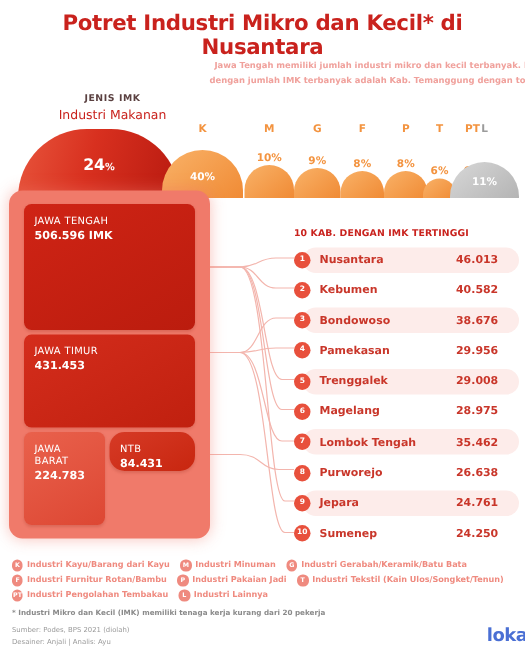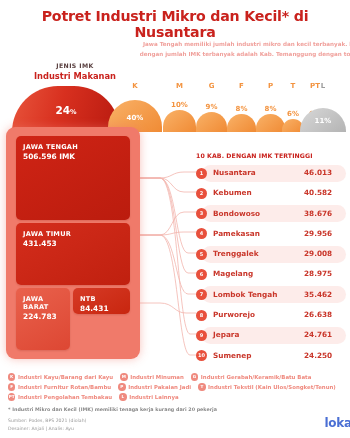--- a/index.html
+++ b/index.html
@@ -25,21 +25,21 @@
     font-weight:bold;
   }
 
   
   .jenis-kicker{
     position:absolute;left:22px;top:62px;width:106px;text-align:center;
     font-size:6.2px;font-weight:bold;color:#5a4040;letter-spacing:.4px;
   }
   .jenis-title{
     position:absolute;left:14px;top:71px;width:122px;text-align:center;
-    font-size:8.3px;font-weight:bold;color:#c9221d;
+    font-size:8.3px;font-weight:normal;color:#c9221d;
   }
 
   
   .domes{position:absolute;left:0;top:84px;width:350px;height:48px;}
   .dome-col{position:absolute;bottom:0;text-align:center;}
   .dome-letter{
     font-size:7px;font-weight:bold;color:#f3933f;
     position:absolute;left:0;width:100%;
   }
   .dome-letter.gray{color:#9b9b9b;}
@@ -72,32 +72,32 @@
   .tm-outer{
     position:absolute;left:6px;top:127px;width:134px;height:232px;
     background:#f07a6a;border-radius:9px;
     box-shadow:0 0 10px rgba(240,122,106,.45);
   }
   .tm-box{
     position:absolute;border-radius:5px;
     color:#ffffff;box-sizing:border-box;padding:7px 7px 0 7px;
     box-shadow:0 1px 2px rgba(120,20,10,.18);
   }
-  .tm-name{font-size:6.6px;font-weight:bold;letter-spacing:.25px;display:block;}
+  .tm-name{font-size:6.6px;font-weight:normal;letter-spacing:.25px;display:block;}
   .tm-val{font-size:7.4px;font-weight:bold;display:block;margin-top:1px;}
 
   #tm-jateng{left:10px;top:9px;width:114px;height:84px;
     background:linear-gradient(150deg,#cf2415 0%,#bb1c0e 100%);}
   #tm-jatim{left:10px;top:96px;width:114px;height:62px;
     background:linear-gradient(150deg,#d42d1c 0%,#c0200f 100%);}
   #tm-jabar{left:10px;top:161px;width:54px;height:62px;
     background:linear-gradient(150deg,#e9614c 0%,#dd4733 100%);}
   #tm-ntb{left:67px;top:161px;width:57px;height:26px;
     background:linear-gradient(150deg,#d8miss,#cf2a18 100%);
-    background:linear-gradient(150deg,#d63a26 0%,#c8260f 100%);}
+    background:linear-gradient(150deg,#d63a26 0%,#c8260f 100%);border-radius:10px;}
   #tm-ntt{left:67px;top:190px;width:57px;height:33px;
     background:linear-gradient(150deg,#ef8474 0%,#e4705d 100%);}
 
   
   .connectors{position:absolute;left:0;top:0;width:350px;height:438px;pointer-events:none;}
 
   
   .rank-title{
     position:absolute;left:196px;top:152px;width:154px;text-align:left;
     font-size:6.2px;font-weight:bold;color:#c9221d;letter-spacing:.1px;

